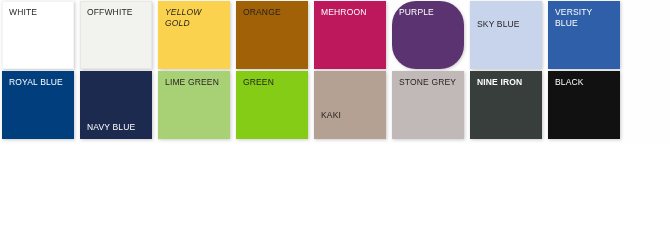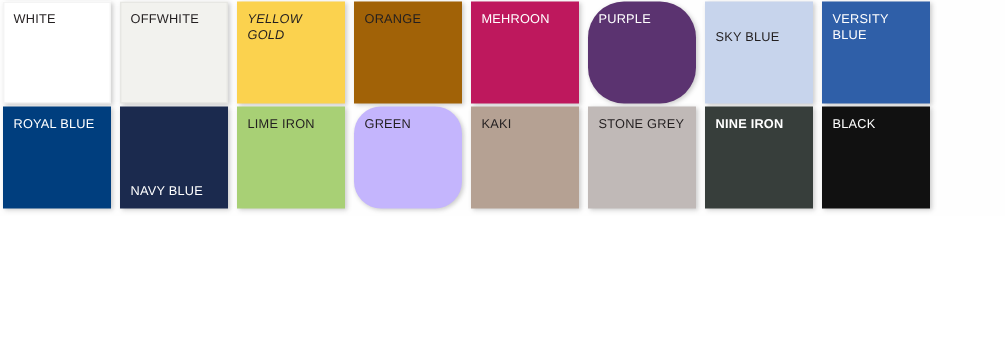--- a/index.html
+++ b/index.html
@@ -83,27 +83,27 @@
       </div>
     </div>
   <div class="swatch-row" id="row-2">
       <div class="swatch" style="background: rgb(0, 62, 126);">
         <span class="swatch-label light-text" style="color: rgb(255, 255, 255);">ROYAL BLUE</span>
       </div>
       <div class="swatch" style="background: rgb(27, 42, 78);">
         <span class="swatch-label light-text" style="color: rgb(255, 255, 255); margin-top: 45px;">NAVY BLUE</span>
       </div>
       <div class="swatch" style="background: rgb(168, 208, 117);">
-        <span class="swatch-label dark-text" style="color: rgb(35, 31, 32);">LIME IRON</span>
+        <span class="swatch-label dark-text" style="color: rgb(35, 31, 32);">LIME GREEN</span>
       </div>
-      <div class="swatch" style="background: #c4b5fd; border-radius: 18px;">
+      <div class="swatch" style="background: #84cc16;">
         <span class="swatch-label dark-text" style="color: rgb(35, 31, 32);">GREEN</span>
       </div>
       <div class="swatch" style="background: rgb(181, 161, 147);">
-        <span class="swatch-label dark-text" style="color: rgb(35, 31, 32);">KAKI</span>
+        <span class="swatch-label dark-text" style="color: rgb(35, 31, 32); margin-top: 33px;">KAKI</span>
       </div>
       <div class="swatch" style="background: rgb(192, 185, 183);">
         <span class="swatch-label dark-text" style="color: rgb(35, 31, 32);">STONE GREY</span>
       </div>
       <div class="swatch" style="background: rgb(55, 62, 59);">
         <span class="swatch-label light-text" style="color: rgb(255, 255, 255); font-weight: bold;">NINE IRON</span>
       </div>
       <div class="swatch" style="background: rgb(17, 17, 17); text-decoration: underline;">
         <span class="swatch-label light-text" style="color: rgb(255, 255, 255);">BLACK</span>
       </div>

